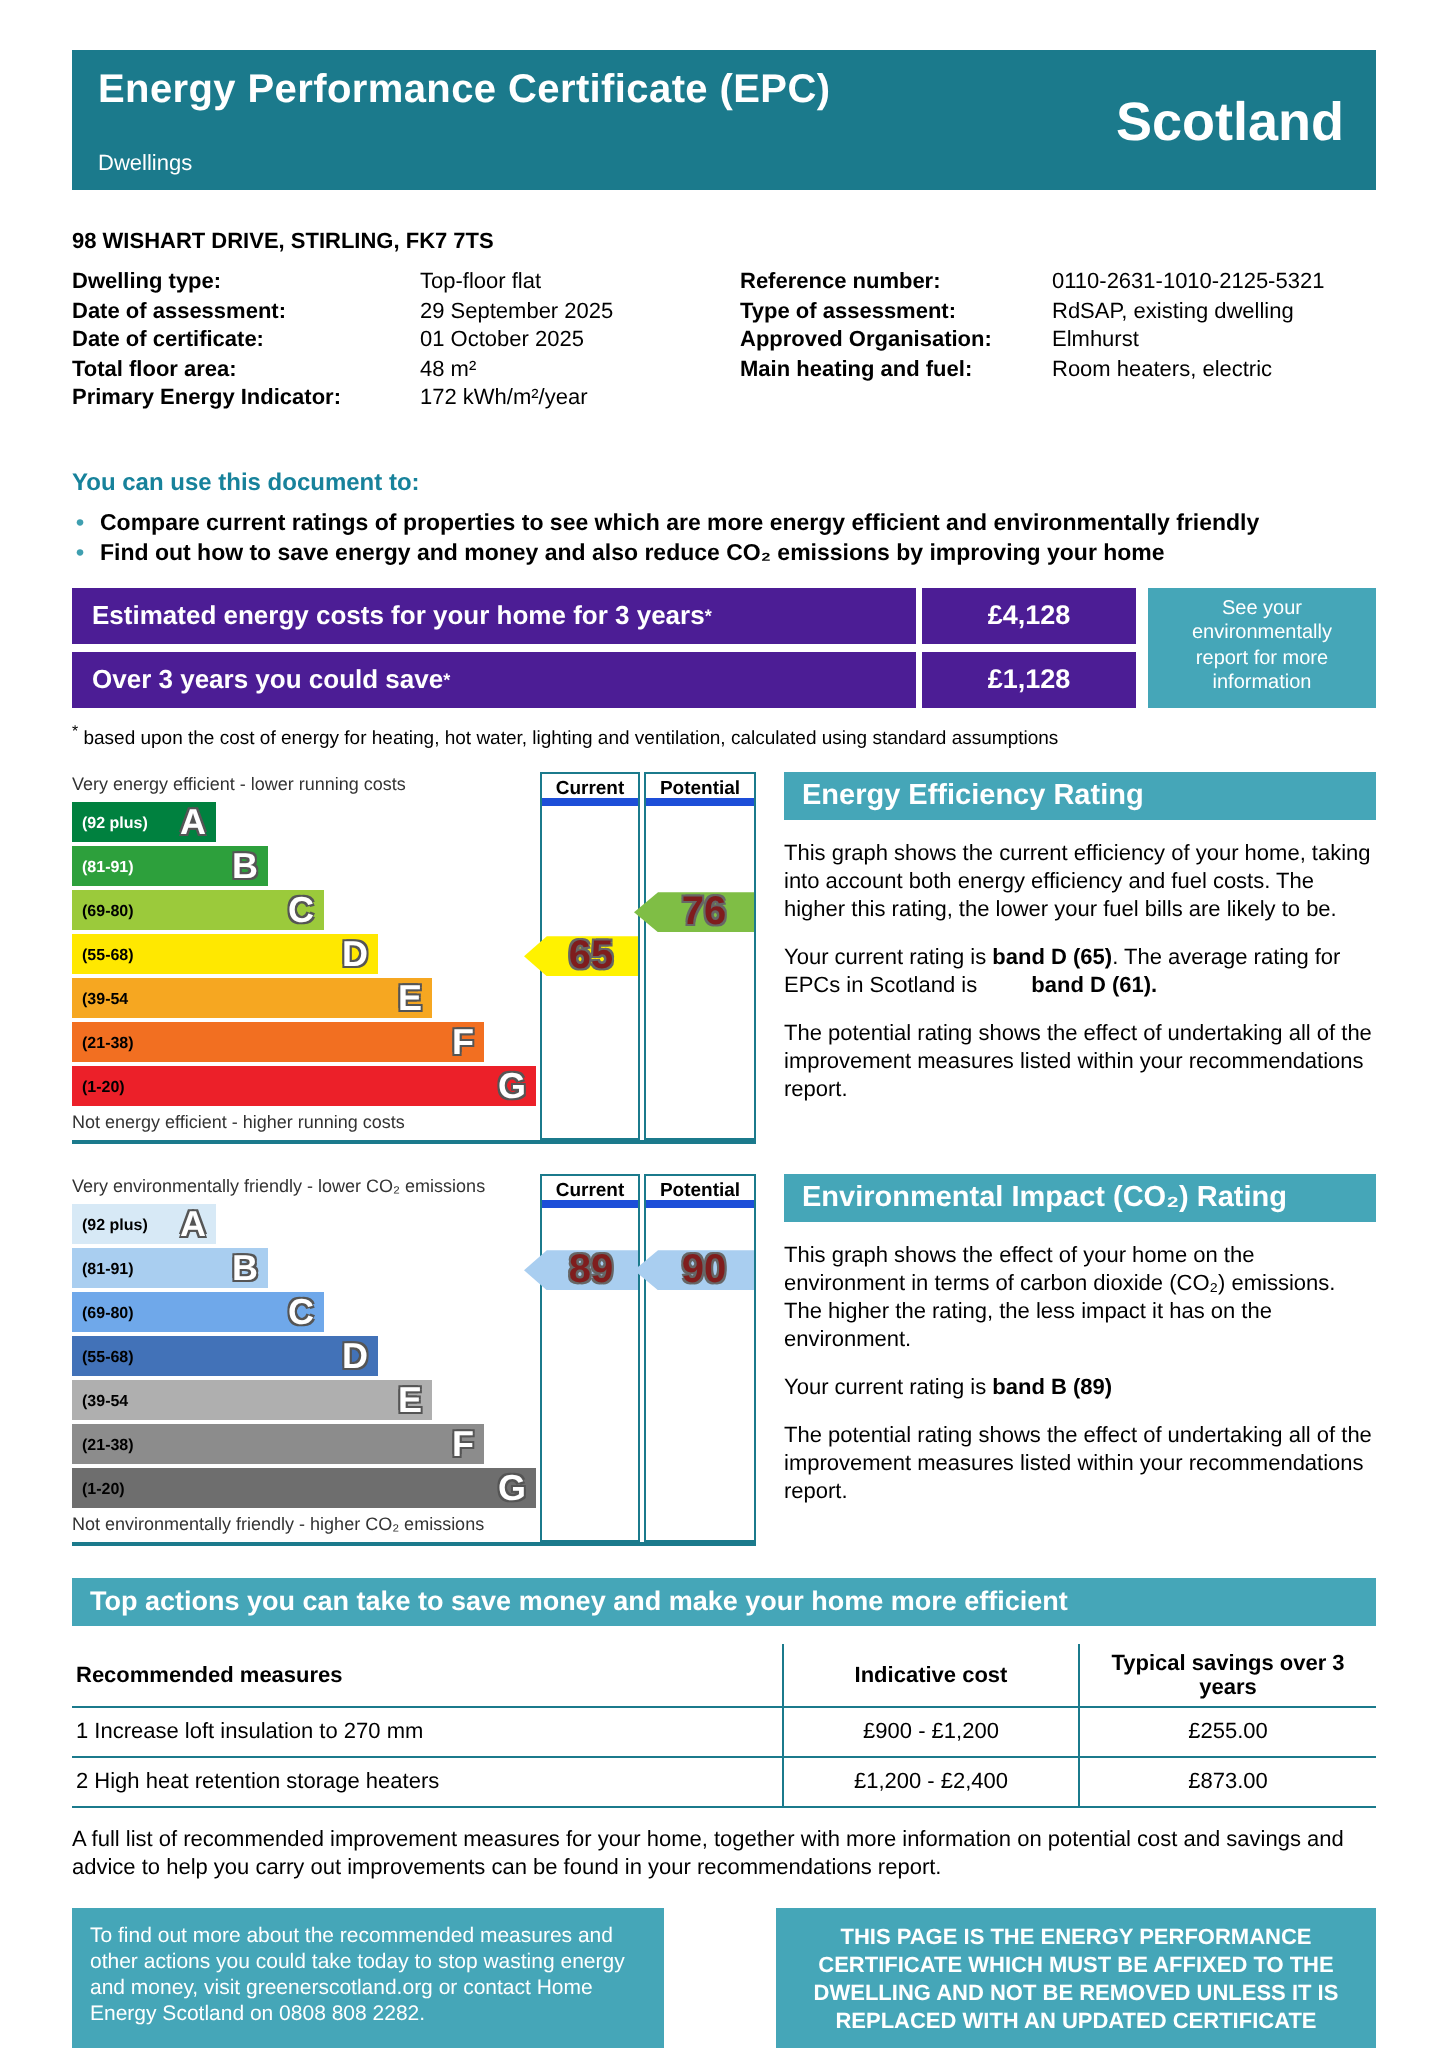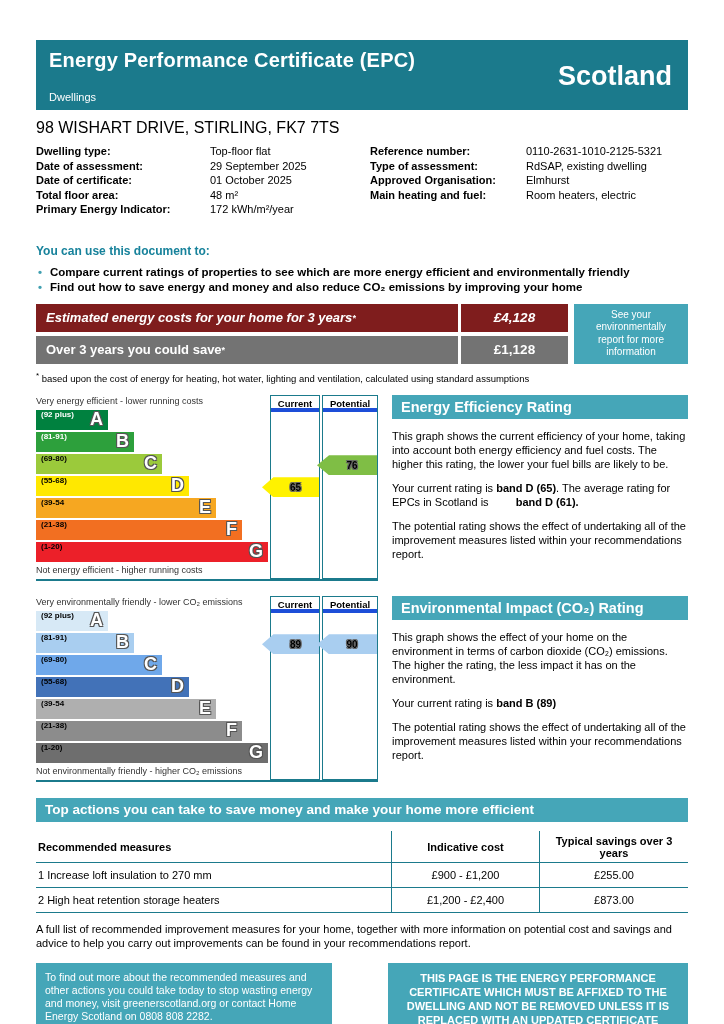--- a/index.html
+++ b/index.html
@@ -1,28 +1,28 @@
 <!DOCTYPE html>
 <html><head>
 <meta charset="utf-8">
 <style>
   * { box-sizing: border-box; margin: 0; padding: 0; }
   html, body { width: 724px; height: 1024px; background: #ffffff; overflow: hidden; }
   body { font-family: "Liberation Sans", "DejaVu Sans", sans-serif; color: #000; }
-  .page { width: 724px; height: 1024px; padding: 40px 36px 0 36px; position: relative; }
+  .page { width: 724px; height: 1024px; padding: 25px 36px 0 36px; position: relative; }
 
   
   .main-header { background: #1b7a8c; color: #fff; height: 70px; display: flex; justify-content: space-between; align-items: stretch; padding: 9px 16px 7px 13px; }
   .mh-left { display: flex; flex-direction: column; justify-content: space-between; }
   .mh-title { font-size: 20px; font-weight: bold; letter-spacing: 0.2px; }
   .mh-sub { font-size: 11px; }
   .mh-region { font-size: 27px; font-weight: bold; align-self: center; }
 
   
-  .address { margin-top: 9px; font-size: 16px; font-weight: normal; }
+  .address { margin-top: 20px; font-size: 11px; font-weight: bold; }
 
   
   .details { margin-top: 7px; display: flex; font-size: 11px; line-height: 14.6px; }
   .details-col { width: 334px; }
   .details-col.right { flex: 1; }
   .drow { display: flex; }
   .dlabel { font-weight: bold; width: 174px; flex-shrink: 0; }
   .details-col.right .dlabel { width: 156px; }
 
   
@@ -41,29 +41,29 @@
   .cost-aside { margin-left: 6px; flex: 1; height: 60px; background: #45a6b8; color: #fff; font-size: 10px; line-height: 12.5px; text-align: center; display: flex; align-items: center; justify-content: center; padding: 4px 8px; }
   .footnote { margin-top: 3px; font-size: 9.5px; }
 
   
   .chart-section { display: flex; gap: 14px; margin-top: 11px; }
   .chart-section + .chart-section { margin-top: 15px; }
   .epc-chart { position: relative; width: 342px; height: 186px; border-bottom: 2px solid #1b7a8c; flex-shrink: 0; }
   .chart-scale-label { font-size: 9px; color: #333; height: 15px; line-height: 13px; }
   .chart-scale-label.bottom { position: absolute; left: 0; bottom: 0; }
   .band-row { height: 22px; }
-  .band { height: 20px; display: flex; align-items: flex-start; justify-content: space-between; }
+  .band { height: 20px; display: flex; align-items: center; justify-content: space-between; }
   .band-range { font-size: 8px; font-weight: bold; padding-left: 5px; white-space: nowrap; }
   .band-letter { font-size: 18px; font-weight: bold; color: #fff; padding-right: 5px; line-height: 18px;
     text-shadow: -1px -1px 0 #555, 1px -1px 0 #555, -1px 1px 0 #555, 1px 1px 0 #555; }
   .rating-col { position: absolute; top: 0; height: 184px; border: 1px solid #1b7a8c; background: #fff; }
   .rating-col.col-current { left: 234px; width: 50px; }
   .rating-col.col-potential { left: 286px; width: 56px; }
   .col-head { height: 16px; border-bottom: 4px solid #1d4ed8; font-size: 9.5px; font-weight: bold; text-align: center; line-height: 15px; }
-  .arrow { position: absolute; height: 20px; display: flex; align-items: center; justify-content: center; padding-left: 10px; font-size: 10px; font-weight: bold; color: #000000; z-index: 2;
+  .arrow { position: absolute; height: 20px; display: flex; align-items: center; justify-content: center; padding-left: 10px; font-size: 20px; font-weight: bold; color: #7f1d1d; z-index: 2;
     clip-path: polygon(0% 50%, 20% 0%, 100% 0%, 100% 100%, 20% 100%);
     text-shadow: -1px -1px 0 #666, 1px -1px 0 #666, -1px 1px 0 #666, 1px 1px 0 #666; }
   .arrow.arrow-current { left: 226px; width: 57px; }
   .arrow.arrow-potential { left: 281px; width: 60px; }
 
   .text-panel { flex: 1; }
   .panel-title { background: #45a6b8; color: #fff; font-size: 14.5px; font-weight: bold; height: 24px; line-height: 24px; padding-left: 9px; }
   .body-para { font-size: 11px; line-height: 14px; margin-top: 10px; }
 
   
@@ -147,28 +147,28 @@
         <span>Compare current ratings of properties to see which are more energy efficient and environmentally friendly</span>
       </div>
       <div class="bullet-row">
         <span class="bullet-dot">•</span>
         <span>Find out how to save energy and money and also reduce CO₂ emissions by improving your home</span>
       </div>
     </div>
 
   <div class="costs">
     <div class="cost-bars">
-        <div class="cost-row" style="background: #7f1d1d; font-style: italic;">
+        <div class="cost-row" style="background: #4c1d95;">
           <div class="cost-label">
             <span>Estimated energy costs for your home for 3 years</span>
             <sup>*</sup>
           </div>
           <div class="cost-value">£4,128</div>
         </div>
-        <div class="cost-row" style="background: #737373; gap: 36px;">
+        <div class="cost-row" style="background: #4c1d95; gap: 36px;">
           <div class="cost-label">
             <span>Over 3 years you could save</span>
             <sup>*</sup>
           </div>
           <div class="cost-value">£1,128</div>
         </div>
       </div>
     <div class="cost-aside">See your environmentally report for more information</div>
   </div>
   <p class="footnote"><sup>*</sup><span> based upon the cost of energy for heating, hot water, lighting and ventilation, calculated using standard assumptions</span></p>

